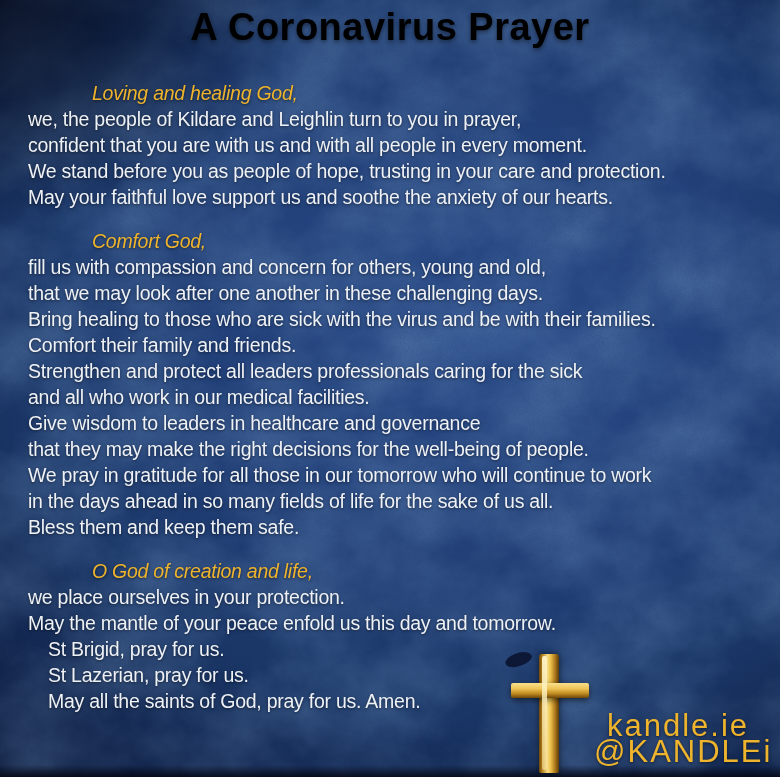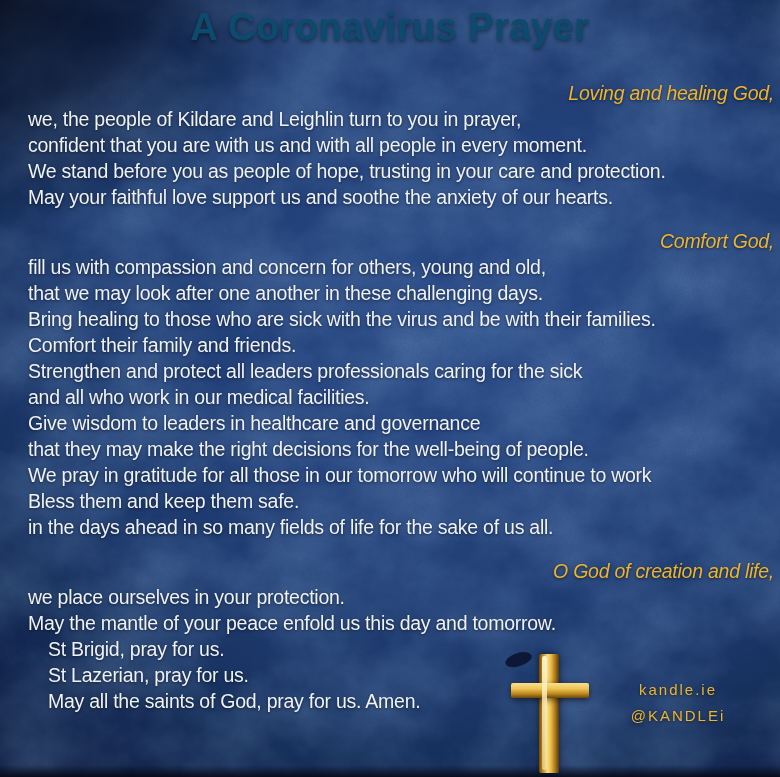--- a/index.html
+++ b/index.html
@@ -34,37 +34,36 @@
     width: 27px; height: 13px;
     background: #0a1430; opacity: 0.9;
     border-radius: 60% 80% 55% 75%;
     transform: rotate(-22deg);
   }
   
   .title {
     position: absolute; top: 6px; left: 0; width: 100%;
     margin: 0; text-align: center;
     font-size: 38px; font-weight: 600; letter-spacing: 0.5px;
-    color: #0c4a6e;
+    color: #000000;
     text-shadow: 0 2px 4px rgba(0,0,0,0.45);
   }
   
   .prayer {
     position: absolute; left: 28px; top: 80px; right: 6px;
     color: #eef1f5;
     font-size: 19.5px; line-height: 26px; letter-spacing: -0.25px;
     text-shadow: 0 1px 3px rgba(0,0,0,0.5);
   }
   .stanza { margin: 0 0 18px 0; }
   .stanza-heading {
     margin-left: 64px;
     font-style: italic;
     color: #efb42d;
     text-shadow: 0 1px 3px rgba(0,0,0,0.55);
-    text-align: right;
   }
   .line { white-space: pre-wrap; }
   .line.indent { margin-left: 20px; }
   
   .cross { position: absolute; left: 511px; top: 654px; width: 78px; height: 119px; }
   .cross-v {
     position: absolute; left: 28px; top: 0; width: 20px; height: 119px;
     border-radius: 3px 3px 2px 2px;
     background: linear-gradient(90deg,
       #6d4607 0%, #b9861f 18%, #f6dd84 42%, #ecc04a 58%, #a7741a 82%, #5d3b05 100%);
@@ -77,24 +76,24 @@
       #f8e08c 0%, #eec455 38%, #c08c22 70%, #6d4708 100%);
     box-shadow: 0 2px 6px rgba(0,0,0,0.55);
   }
   .cross-core {
     position: absolute; left: 31px; top: 2px; width: 5px; height: 114px;
     background: linear-gradient(180deg, rgba(255,244,200,0.95), rgba(255,236,170,0.55));
     border-radius: 2px;
   }
   
   .brand {
-    position: absolute; left: 594px; top: 677px; width: 168px;
+    position: absolute; left: 594px; top: 713px; width: 168px;
     text-align: center;
     color: #efb42d;
-    font-size: 15px; line-height: 26px; letter-spacing: 2px;
+    font-size: 31px; line-height: 26px; letter-spacing: 2px;
     text-shadow: 0 1px 3px rgba(0,0,0,0.5);
   }
 </style>
 </head>
 <body>
 
 <div class="canvas">
 
   <div class="bg-base"></div>
 
@@ -132,22 +131,22 @@
       <div class="stanza-heading">Comfort God,</div>
       <div class="line">fill us with compassion and concern for others, young and old,</div>
       <div class="line">that we may look after one another in these challenging days.</div>
       <div class="line">Bring healing to those who are sick with the virus and be with their families.</div>
       <div class="line">Comfort their family and friends.</div>
       <div class="line">Strengthen and protect all leaders professionals caring for the sick</div>
       <div class="line">and all who work in our medical facilities.</div>
       <div class="line">Give wisdom to leaders in healthcare and governance</div>
       <div class="line">that they may make the right decisions for the well-being of people.</div>
       <div class="line">We pray in gratitude for all those in our tomorrow who will continue to work</div>
+      <div class="line">in the days ahead in so many fields of life for the sake of us all.</div>
       <div class="line">Bless them and keep them safe.</div>
-      <div class="line">in the days ahead in so many fields of life for the sake of us all.</div>
     </section>
 
     <section class="stanza">
       <div class="stanza-heading">O God of creation and life,</div>
       <div class="line">we place ourselves in your protection.</div>
       <div class="line">May the mantle of your peace enfold us this day and tomorrow.</div>
       <div class="line indent">St Brigid, pray for us.</div>
       <div class="line indent">St Lazerian, pray for us.</div>
       <div class="line indent">May all the saints of God, pray for us. Amen.</div>
     </section>

